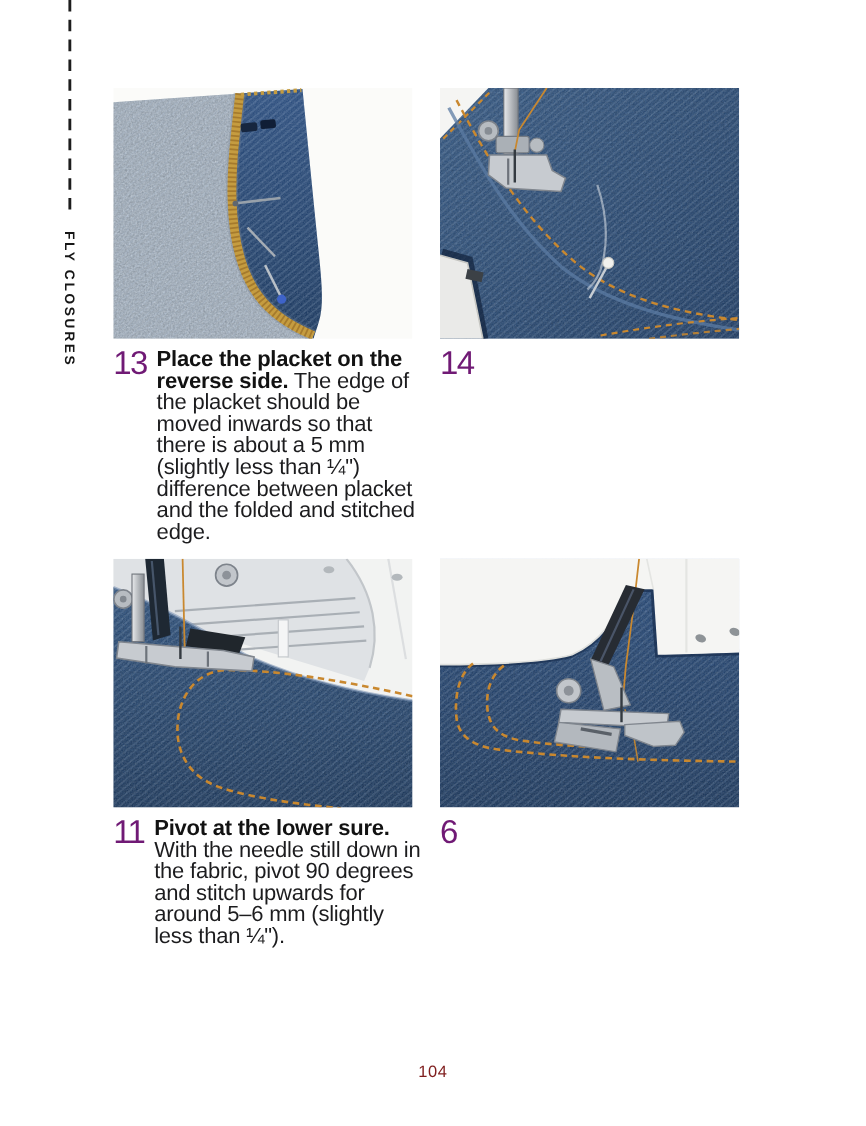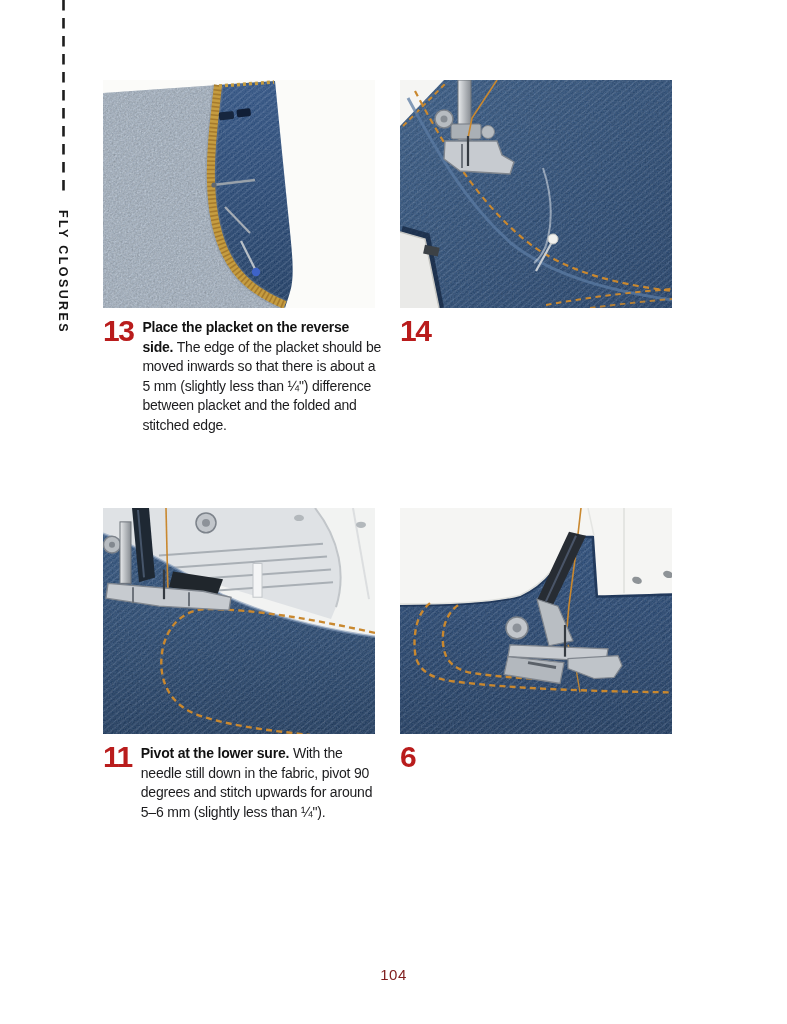--- a/index.html
+++ b/index.html
@@ -20,22 +20,22 @@
   #ph13{left:103px;top:80px;height:228px;}
   #ph14{left:400px;top:80px;height:228px;}
   #ph15{left:103px;top:508px;height:226px;}
   #ph16{left:400px;top:508px;height:226px;}
   
   .step{position:absolute;display:flex;gap:9px;align-items:flex-start;}
   #st13{left:103px;top:318px;width:280px;}
   #st14{left:400px;top:318px;width:306px;align-items:flex-end;}
   #st15{left:103px;top:744px;width:280px;}
   #st16{left:400px;top:744px;width:306px;}
-  .num{font-size:30px;font-weight:700;line-height:24px;letter-spacing:-1.5px;color:#b91c1c;margin-top:1px;}
-  .txt{margin:0;flex:1;font-size:14px;line-height:19.6px;letter-spacing:-0.2px;color:#1c1c1e;}
+  .num{font-size:30px;font-weight:400;line-height:24px;letter-spacing:-1.5px;color:#701a75;margin-top:1px;}
+  .txt{margin:0;flex:1;font-size:20px;line-height:19.6px;letter-spacing:-0.2px;color:#1c1c1e;}
   .txt b{font-weight:700;color:#121212;}
   
   .pageno{position:absolute;top:966px;left:0;width:787px;text-align:center;font-size:15px;letter-spacing:.5px;color:#7f1d1d;}
 </style>
 </head>
 <body>
 
 <svg width="0" height="0" style="position:absolute" aria-hidden="true">
   <defs>
     <linearGradient id="g1" x1="0" y1="0" x2="0" y2="1">

